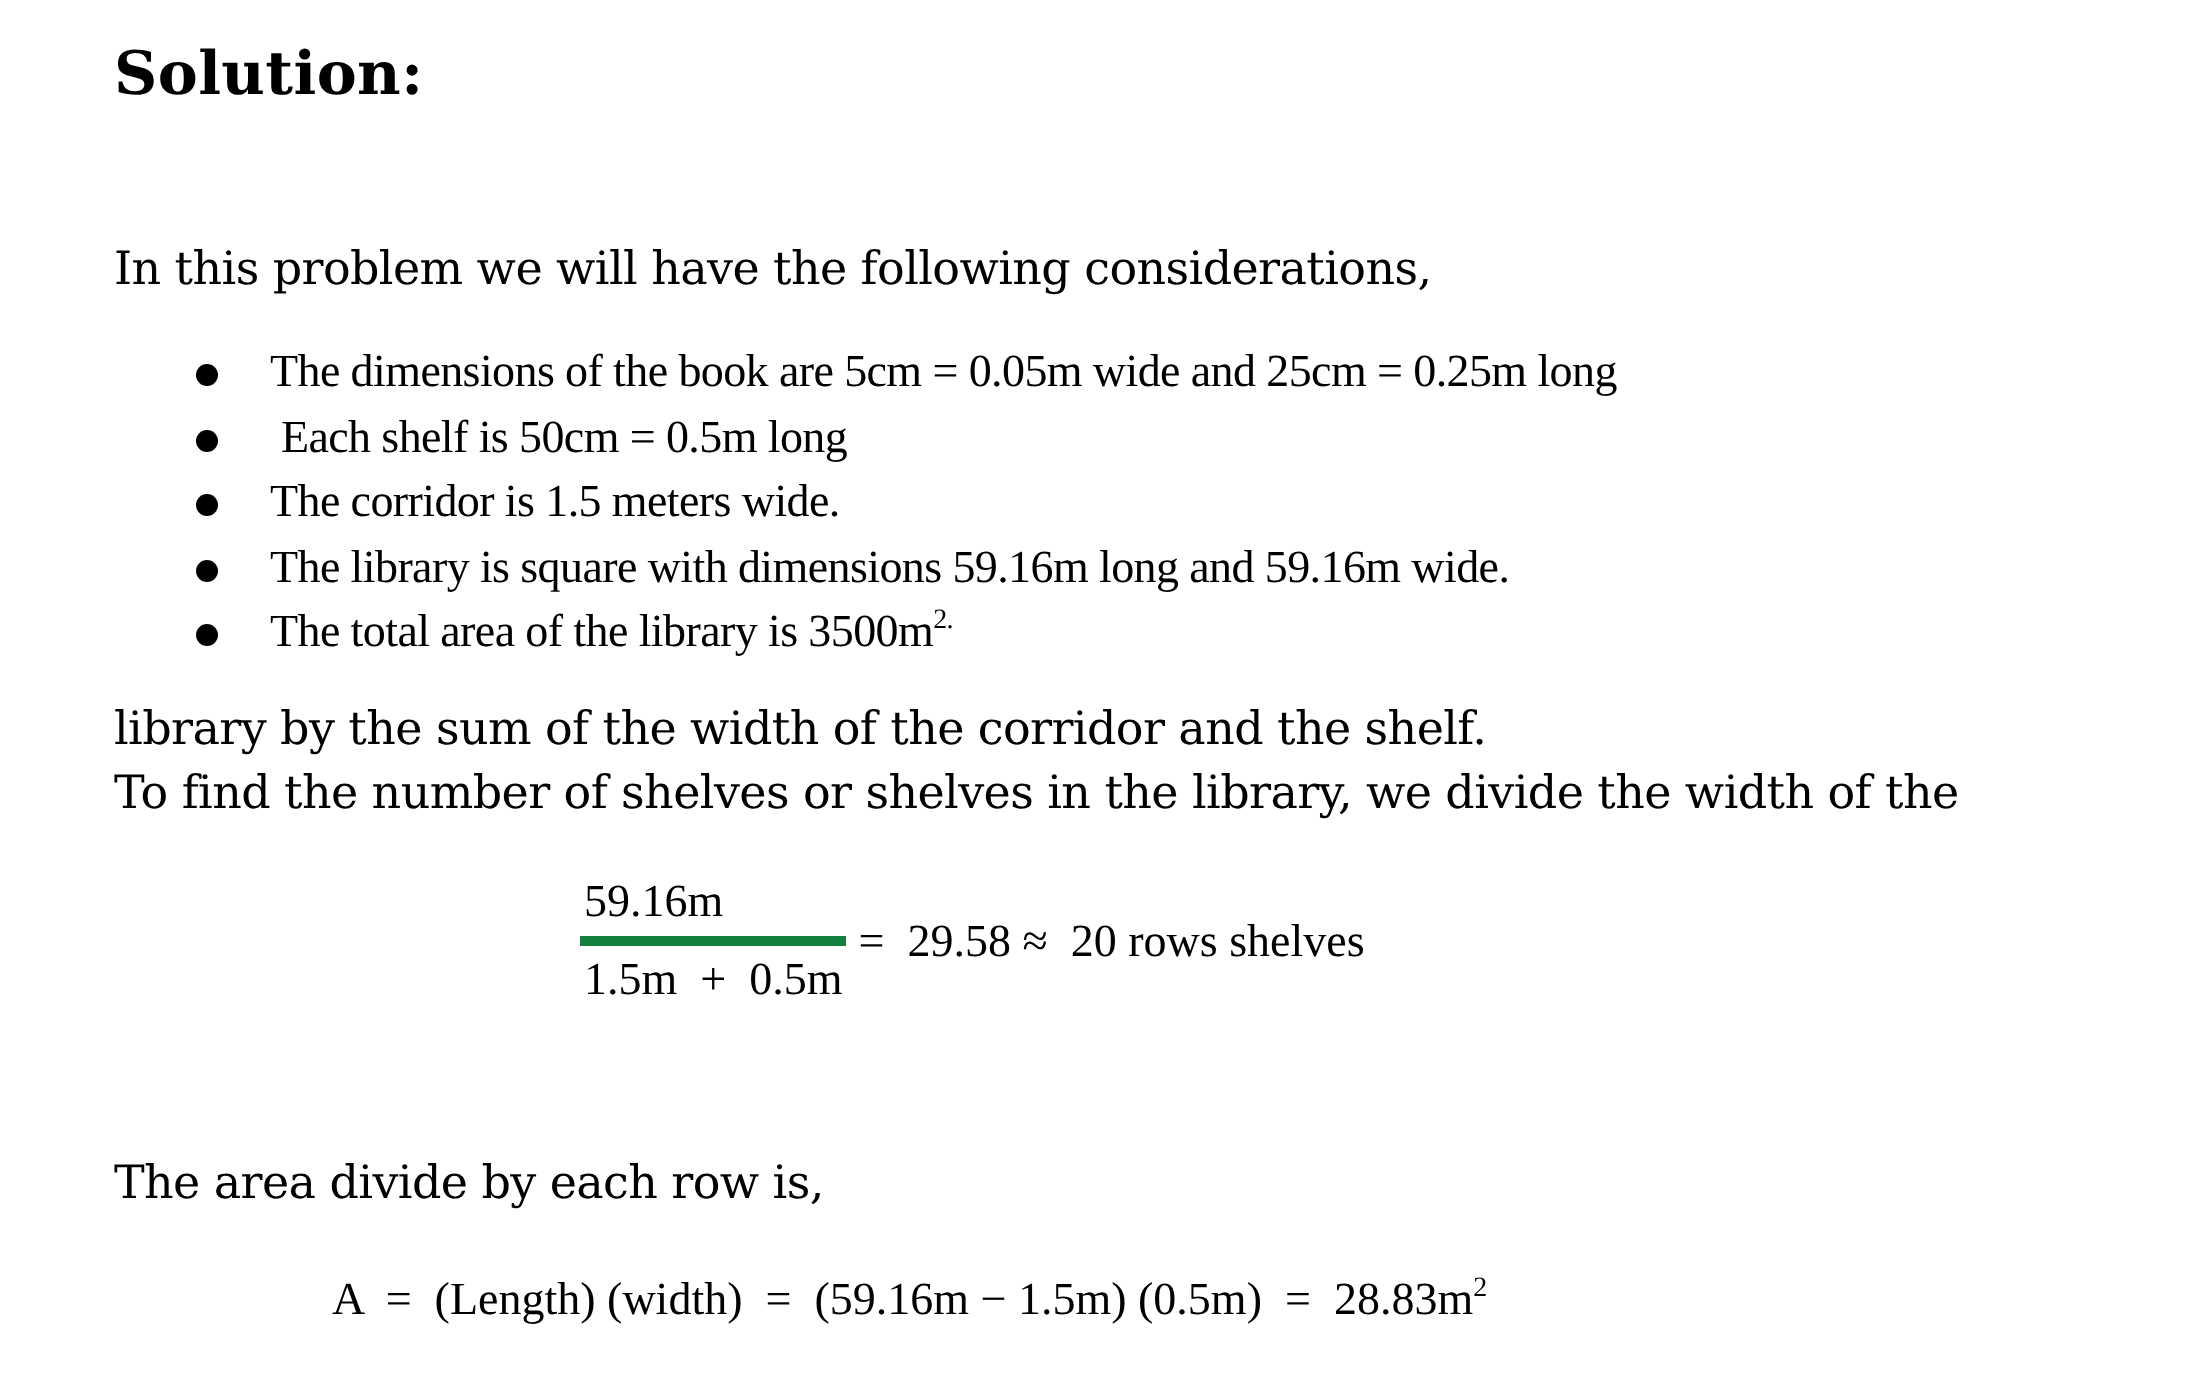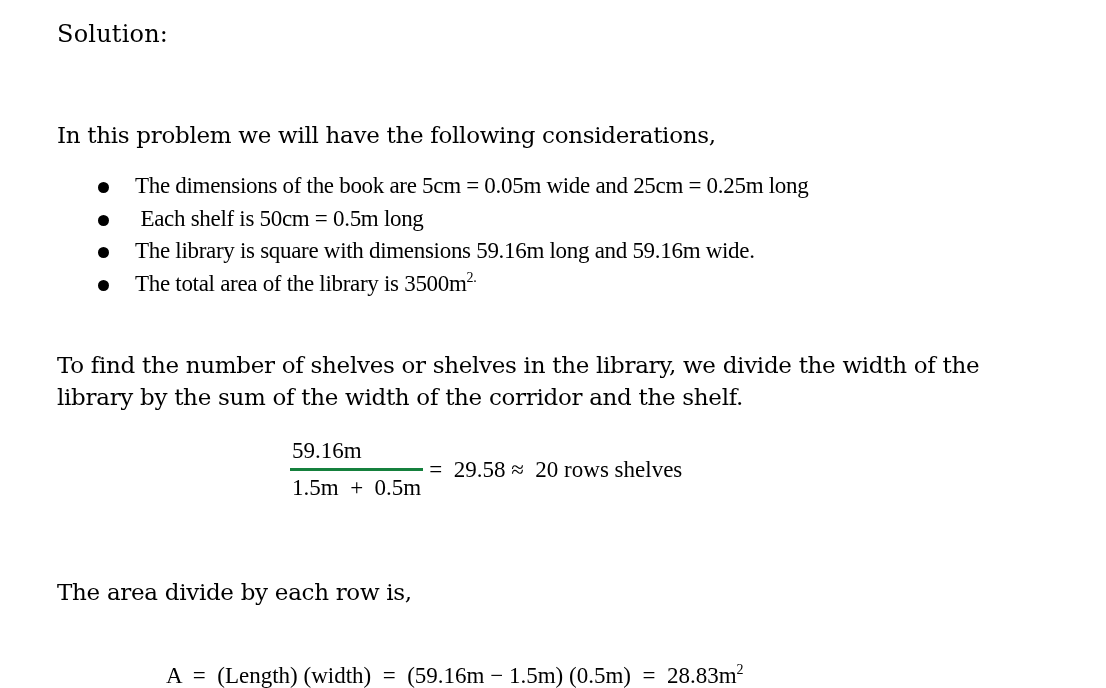--- a/index.html
+++ b/index.html
@@ -3,21 +3,21 @@
 <meta charset="utf-8">
 <style>
   html, body { margin: 0; padding: 0; background: #ffffff; }
   body {
     width: 1106px; height: 688px; position: relative; overflow: hidden;
     font-family: "DejaVu Serif", "Liberation Serif", serif;
     color: #000;
   }
   .heading {
     position: absolute; left: 57px; top: 20px;
-    font-weight: normal; font-size: 24px; letter-spacing: 0.2px;
+    font-weight: bold; font-size: 30px; letter-spacing: 0.2px;
   }
   .para {
     position: absolute; left: 57px;
     font-size: 23px; line-height: 32px; letter-spacing: -0.3px;
   }
   ul.bullets {
     position: absolute; left: 57px; top: 170px; margin: 0; padding: 0; list-style: none;
   }
   ul.bullets li {
     position: relative; padding-left: 78px;
@@ -29,43 +29,44 @@
   sup.small { font-size: 14px; vertical-align: 9px; line-height: 0; }
   .math {
     font-family: "Liberation Serif", "DejaVu Serif", serif;
     font-size: 23px;
   }
   .eq1 {
     position: absolute; left: 290px; top: 438px; display: flex; align-items: center;
   }
   .frac { display: inline-flex; flex-direction: column; }
   .frac .num { padding: 0 2px 4px; }
-  .frac .den { padding: 4px 2px 0; border-top: 3px solid #15803d; }
+  .frac .den { padding: 4px 2px 0; border-top: 5px solid #15803d; }
   .eq1 .rhs { margin-left: 6px; white-space: pre; }
   .eq2 {
-    position: absolute; left: 166px; top: 637px; white-space: pre; margin-top: 26px;
+    position: absolute; left: 166px; top: 637px; white-space: pre;
   }
 </style>
 </head>
 <body>
 
 <div class="heading">Solution:</div>
 
 <div class="para" style="top:119px;">In this problem we will have the following considerations,</div>
 
 <ul class="bullets">
   <li><span class="dot"></span><span>The dimensions of the book are 5cm = 0.05m wide and 25cm = 0.25m long</span></li>
   <li><span class="dot"></span><span style="white-space:pre"> Each shelf is 50cm = 0.5m long</span></li>
+  <li><span class="dot"></span><span>The corridor is 1.5 meters wide.</span></li>
   <li><span class="dot"></span><span>The library is square with dimensions 59.16m long and 59.16m wide.</span></li>
   <li><span class="dot"></span><span>The total area of the library is 3500m</span><sup class="small">2.</sup></li>
 </ul>
 
 <div class="para" style="top:349px;">
+  <div>library by the sum of the width of the corridor and the shelf.</div>
   <div>To find the number of shelves or shelves in the library, we divide the width of the</div>
-  <div>library by the sum of the width of the corridor and the shelf.</div>
 </div>
 
 <div class="eq1 math">
   <span class="frac">
     <span class="num">59.16m</span>
     <span class="den" style="white-space:pre">1.5m  +  0.5m</span>
   </span>
   <span class="rhs">=  29.58 ≈  20 rows shelves</span>
 </div>
 

